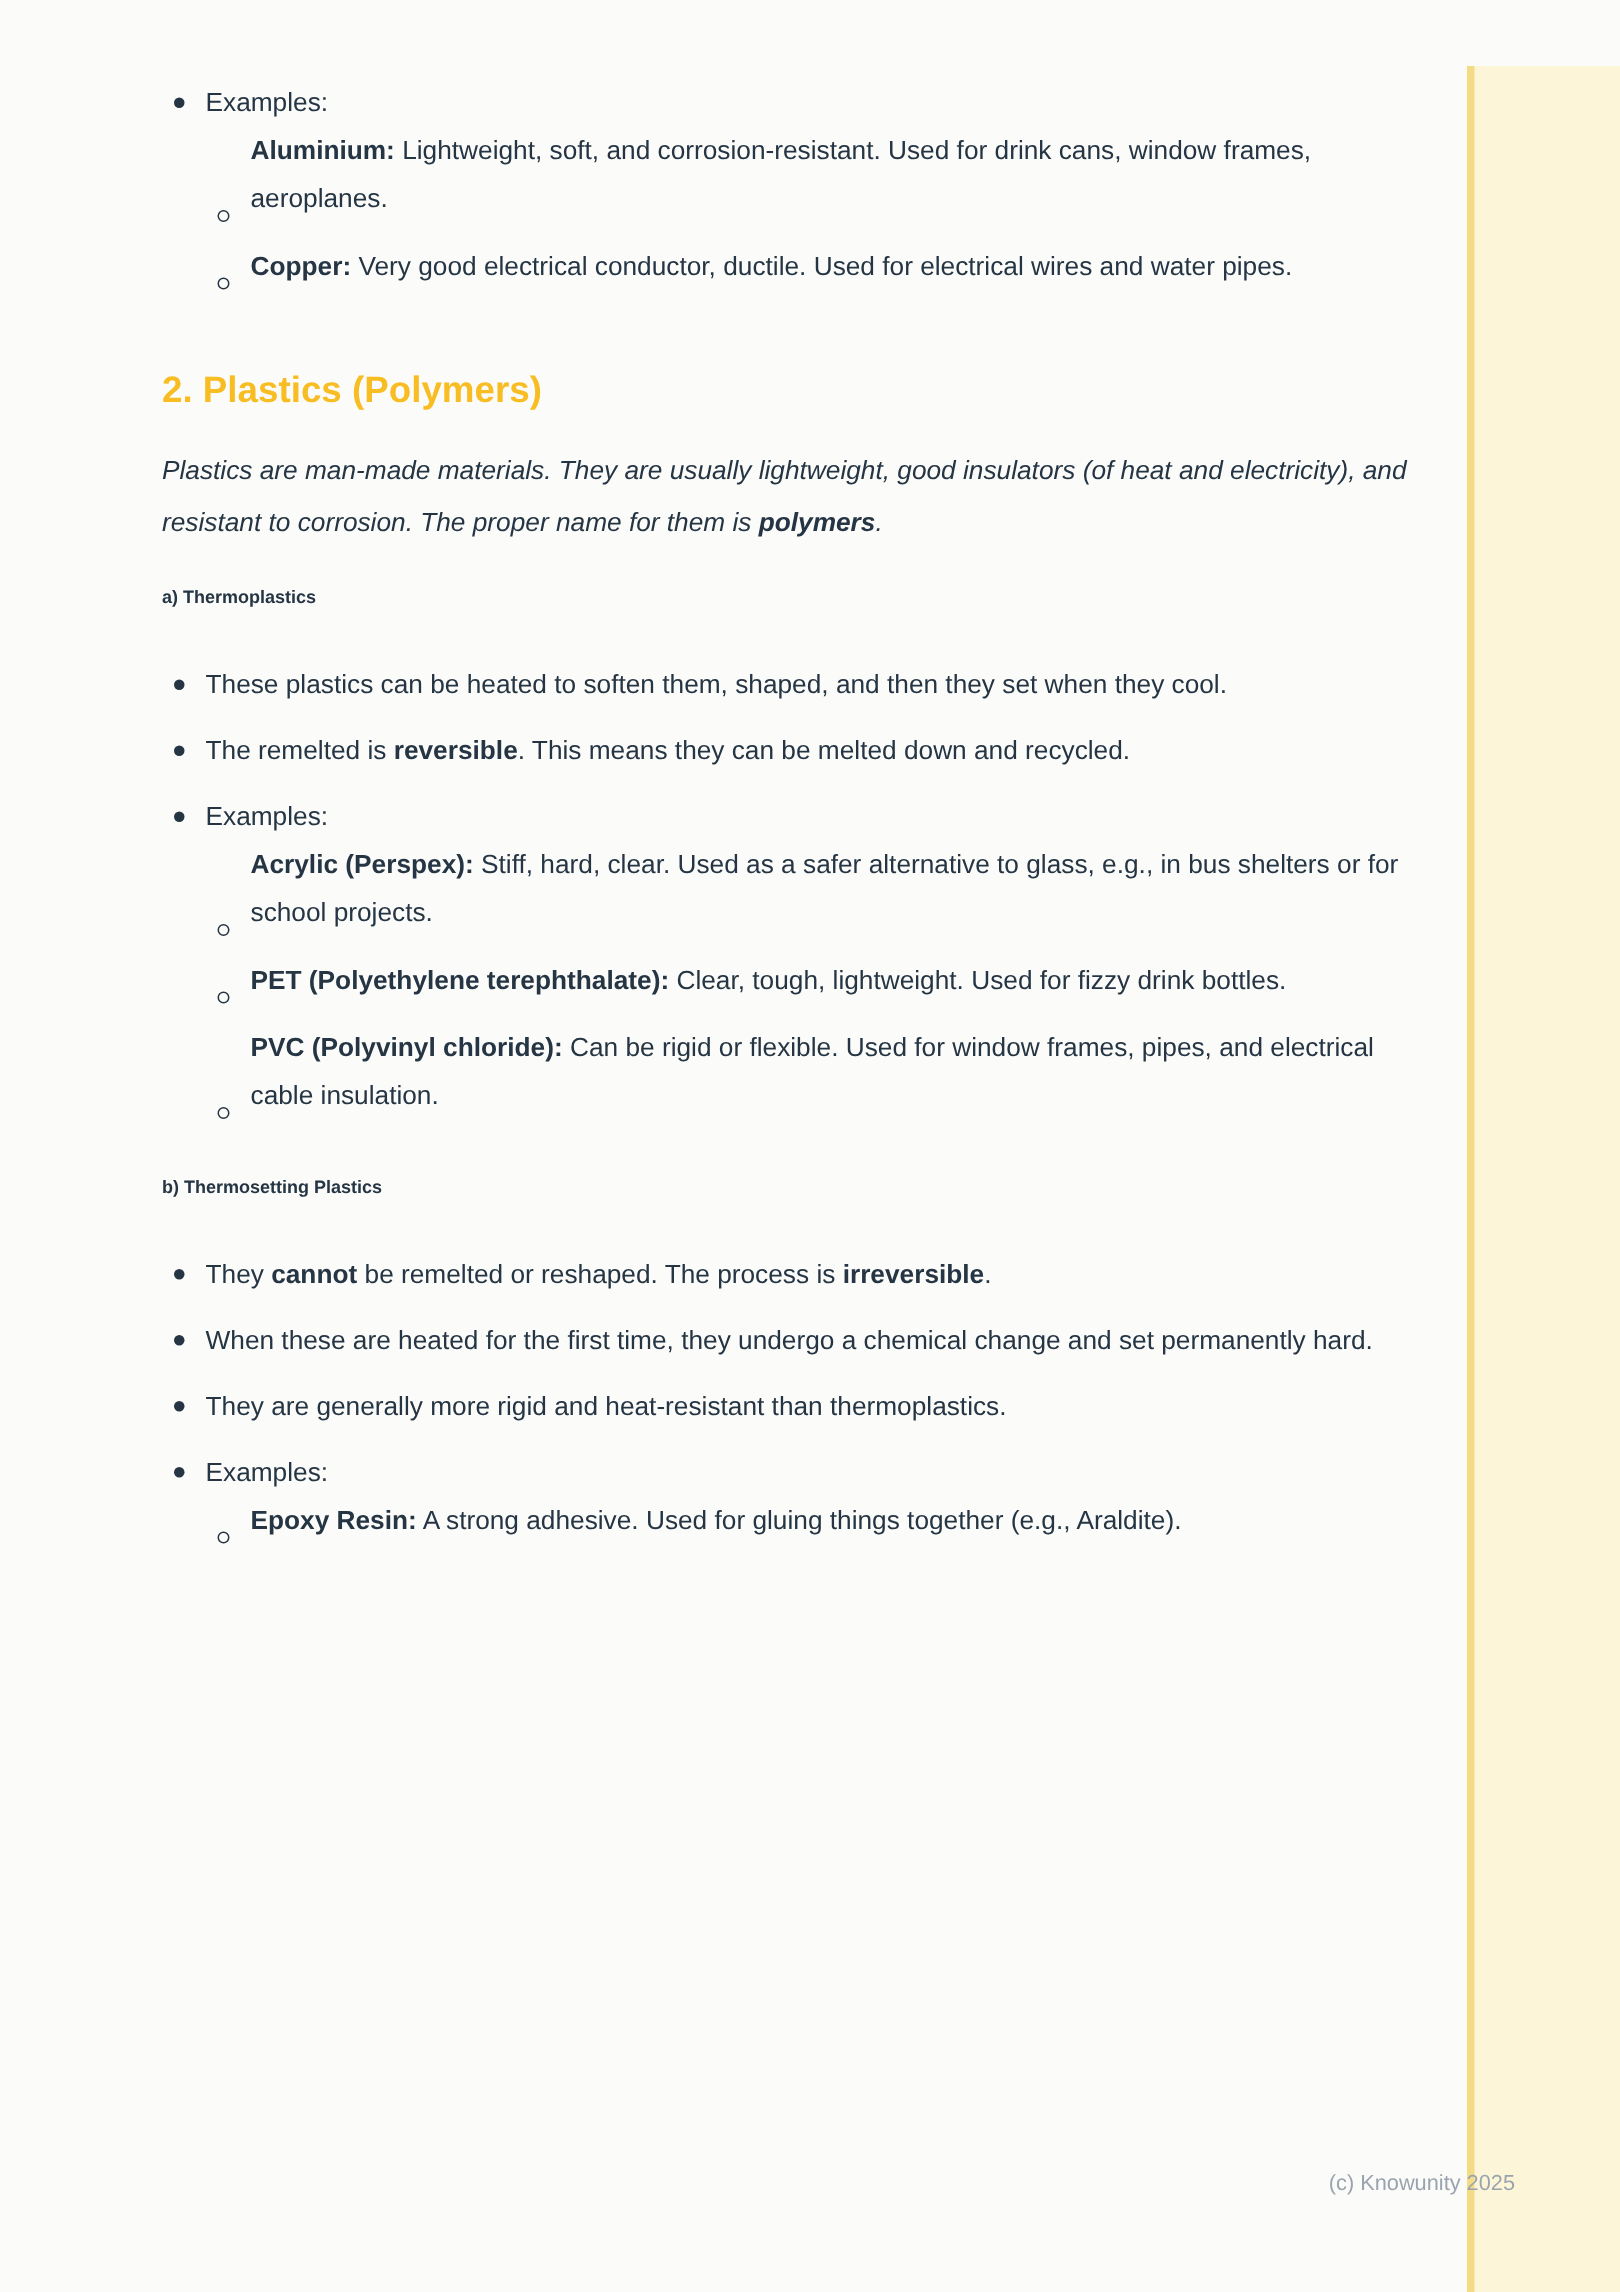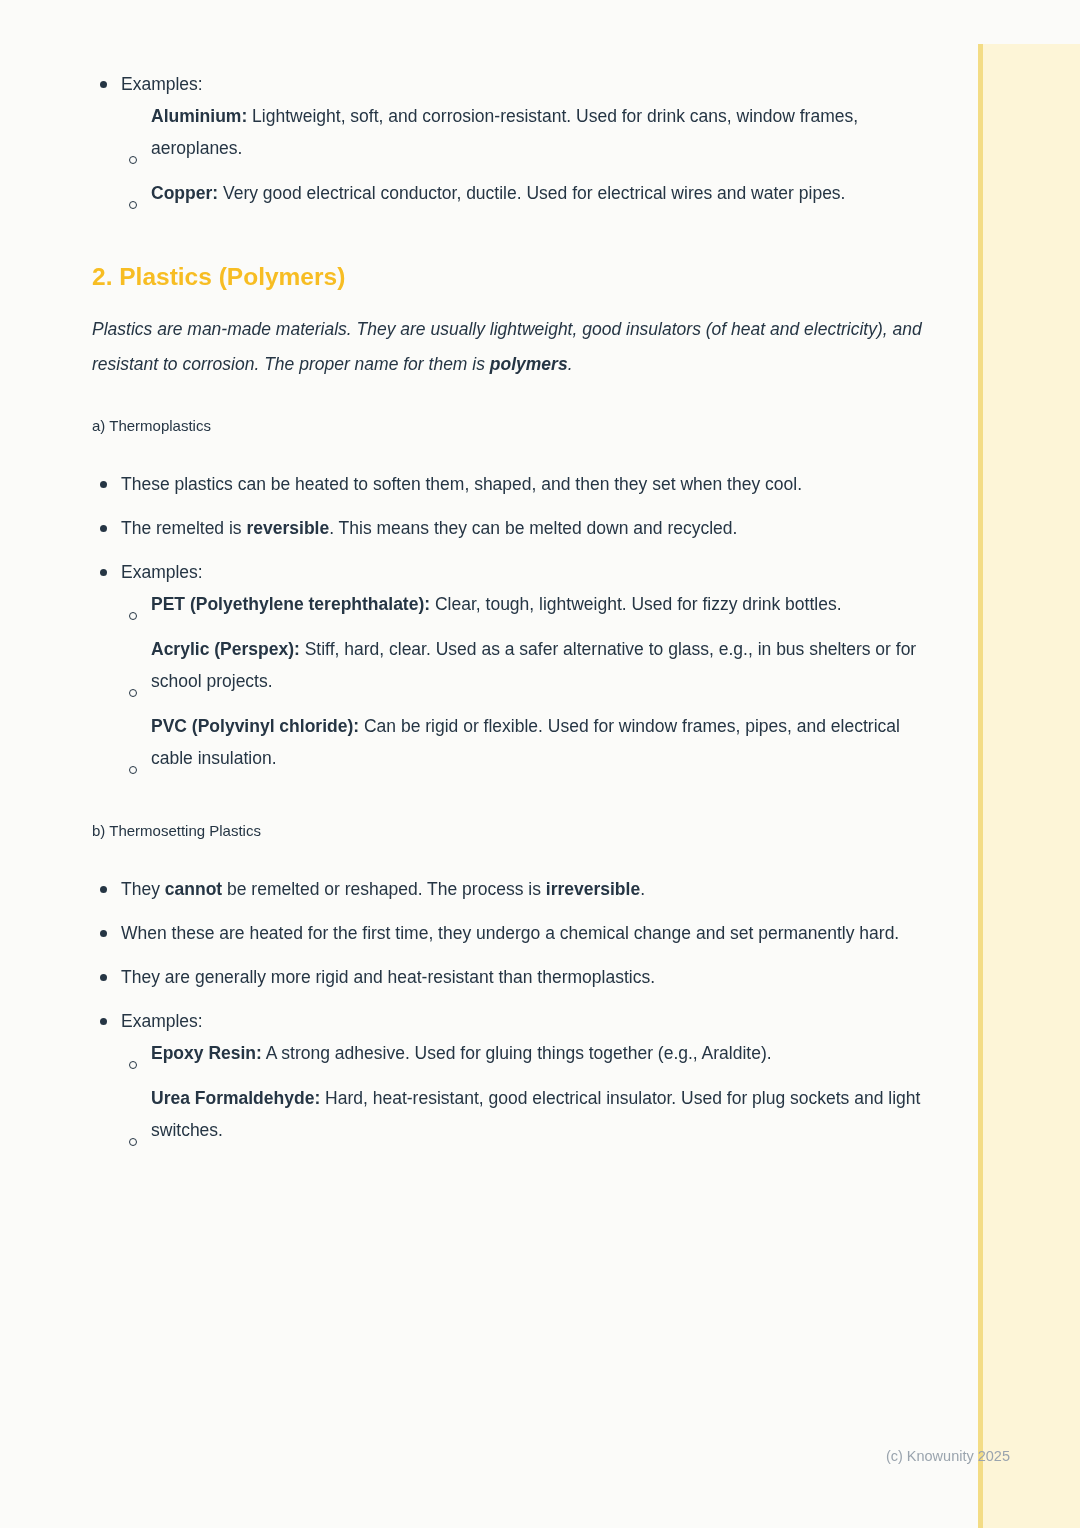--- a/index.html
+++ b/index.html
@@ -22,39 +22,39 @@
   .stripe{
     position:absolute;
     top:44px;right:0;
     width:102px;height:calc(100% - 44px);
     background:var(--stripe-bg);
     border-left:5px solid var(--stripe-line);
     z-index:0;
   }
   .content{
     position:absolute;
-    top:0;left:92px;
+    top:0;left:108px;
     width:848px;
-    padding-top:68px;
+    padding-top:52px;
     font-size:17.5px;
     line-height:32px;
     z-index:1;
   }
   h2.section-heading{
     color:var(--accent);
     font-size:24.5px;
     line-height:34px;
     font-weight:700;
     margin:38px 0 18px;
   }
   h3.sub-heading{
-    font-size:15px;
+    font-size:12px;
     line-height:28px;
-    font-weight:400;
-    margin:30px 0 28px;
+    font-weight:700;
+    margin:18px 0 28px;
   }
   p.para{line-height:35px;font-style:italic;}
   ul{list-style:none;}
   .li{display:flex;margin-bottom:12px;}
   .li:last-child{margin-bottom:0;}
   .m1{
     flex:none;width:7px;height:7px;border-radius:50%;
     background:var(--text);
     margin:13px 14px 0 8px;
   }
@@ -116,25 +116,25 @@
       <span class="m1"></span>
       <div class="li-body"><span>The remelted is </span><strong>reversible</strong><span>. This means they can be melted down and recycled.</span></div>
     </li>
     <li class="li">
       <span class="m1"></span>
       <div class="li-body">
         <span>Examples:</span>
         <ul class="sublist">
           <li class="li">
             <span class="m2"></span>
-            <div class="li-body"><strong>PET (Polyethylene terephthalate):</strong><span> Clear, tough, lightweight. Used for fizzy drink bottles.</span></div>
+            <div class="li-body"><strong>Acrylic (Perspex):</strong><span> Stiff, hard, clear. Used as a safer alternative to glass, e.g., in bus shelters or for school projects.</span></div>
           </li>
           <li class="li">
             <span class="m2"></span>
-            <div class="li-body"><strong>Acrylic (Perspex):</strong><span> Stiff, hard, clear. Used as a safer alternative to glass, e.g., in bus shelters or for school projects.</span></div>
+            <div class="li-body"><strong>PET (Polyethylene terephthalate):</strong><span> Clear, tough, lightweight. Used for fizzy drink bottles.</span></div>
           </li>
           <li class="li">
             <span class="m2"></span>
             <div class="li-body"><strong>PVC (Polyvinyl chloride):</strong><span> Can be rigid or flexible. Used for window frames, pipes, and electrical cable insulation.</span></div>
           </li>
         </ul>
       </div>
     </li>
   </ul>
 
@@ -155,24 +155,20 @@
     </li>
     <li class="li">
       <span class="m1"></span>
       <div class="li-body">
         <span>Examples:</span>
         <ul class="sublist">
           <li class="li">
             <span class="m2"></span>
             <div class="li-body"><strong>Epoxy Resin:</strong><span> A strong adhesive. Used for gluing things together (e.g., Araldite).</span></div>
           </li>
-          <li class="li">
-            <span class="m2"></span>
-            <div class="li-body"><strong>Urea Formaldehyde:</strong><span> Hard, heat-resistant, good electrical insulator. Used for plug sockets and light switches.</span></div>
-          </li>
         </ul>
       </div>
     </li>
   </ul>
 
 
 </main>
 
 <div class="footer">(c) Knowunity 2025</div>
 

